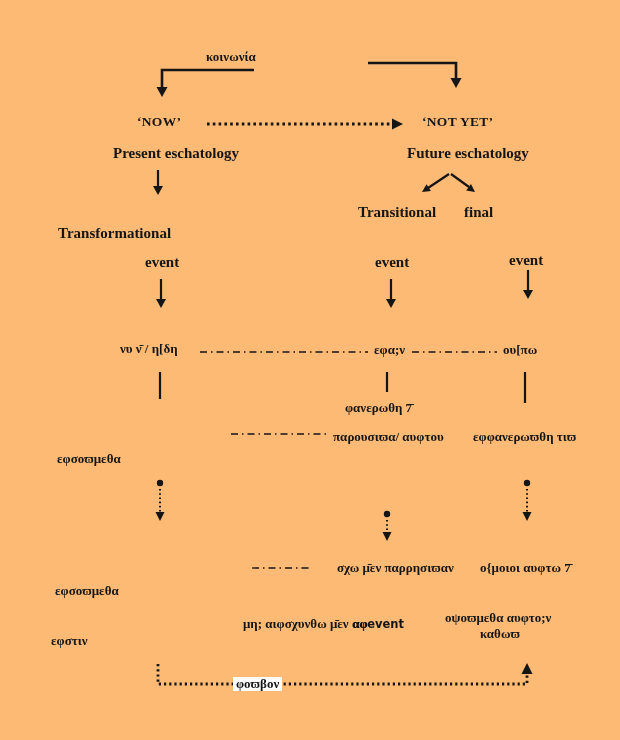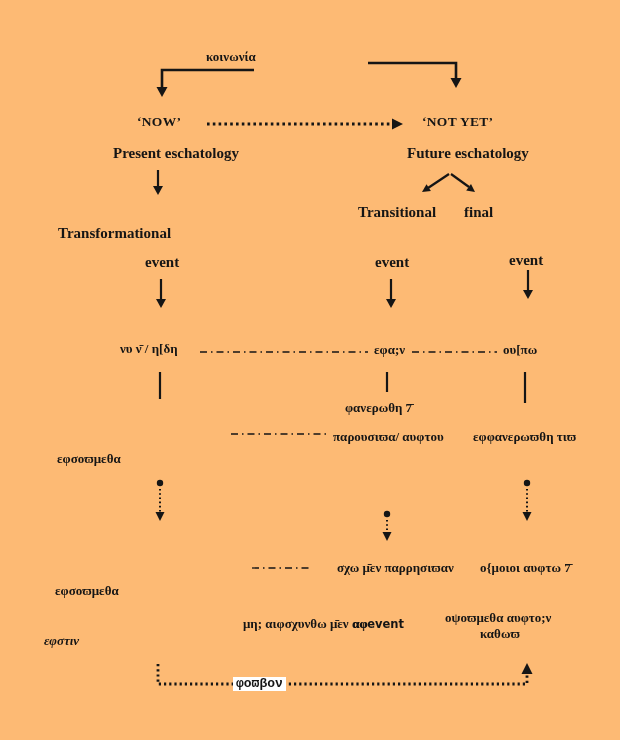--- a/index.html
+++ b/index.html
@@ -101,17 +101,17 @@
   <div class="lbl gk" style="left:57px;top:452px;">εφσοϖμεθα</div>
 
 
   <div class="lbl gk" style="left:337px;top:561px;">σχω μ̄εν παρρησιϖαν</div>
   <div class="lbl gk" style="left:480px;top:561px;">ο{μοιοι αυφτω 7̄</div>
   <div class="lbl gk" style="left:55px;top:584px;">εφσοϖμεθα</div>
 
   <div class="lbl gk" style="left:243px;top:617px;"><span>μη; αιφσχυνθω μ̄εν</span> <span class="over">αφ</span><span class="sans">event</span></div>
   <div class="lbl gk" style="left:445px;top:611px;">οψοϖμεθα αυφτο;ν</div>
   <div class="lbl gk" style="left:480px;top:627px;">καθωϖ</div>
-  <div class="lbl gk" style="left:44px;top:634px;font-style:italic;">εφστιν</div>
+  <div class="lbl gk" style="left:51px;top:634px;">εφστιν</div>
 
-  <div class="lbl gk whitebg" style="left:233px;top:677px;font-family:Liberation Mono, monospace;">φοϖβον</div>
+  <div class="lbl gk whitebg" style="left:233px;top:677px;">φοϖβον</div>
 
 </div>
 
 </body></html>

